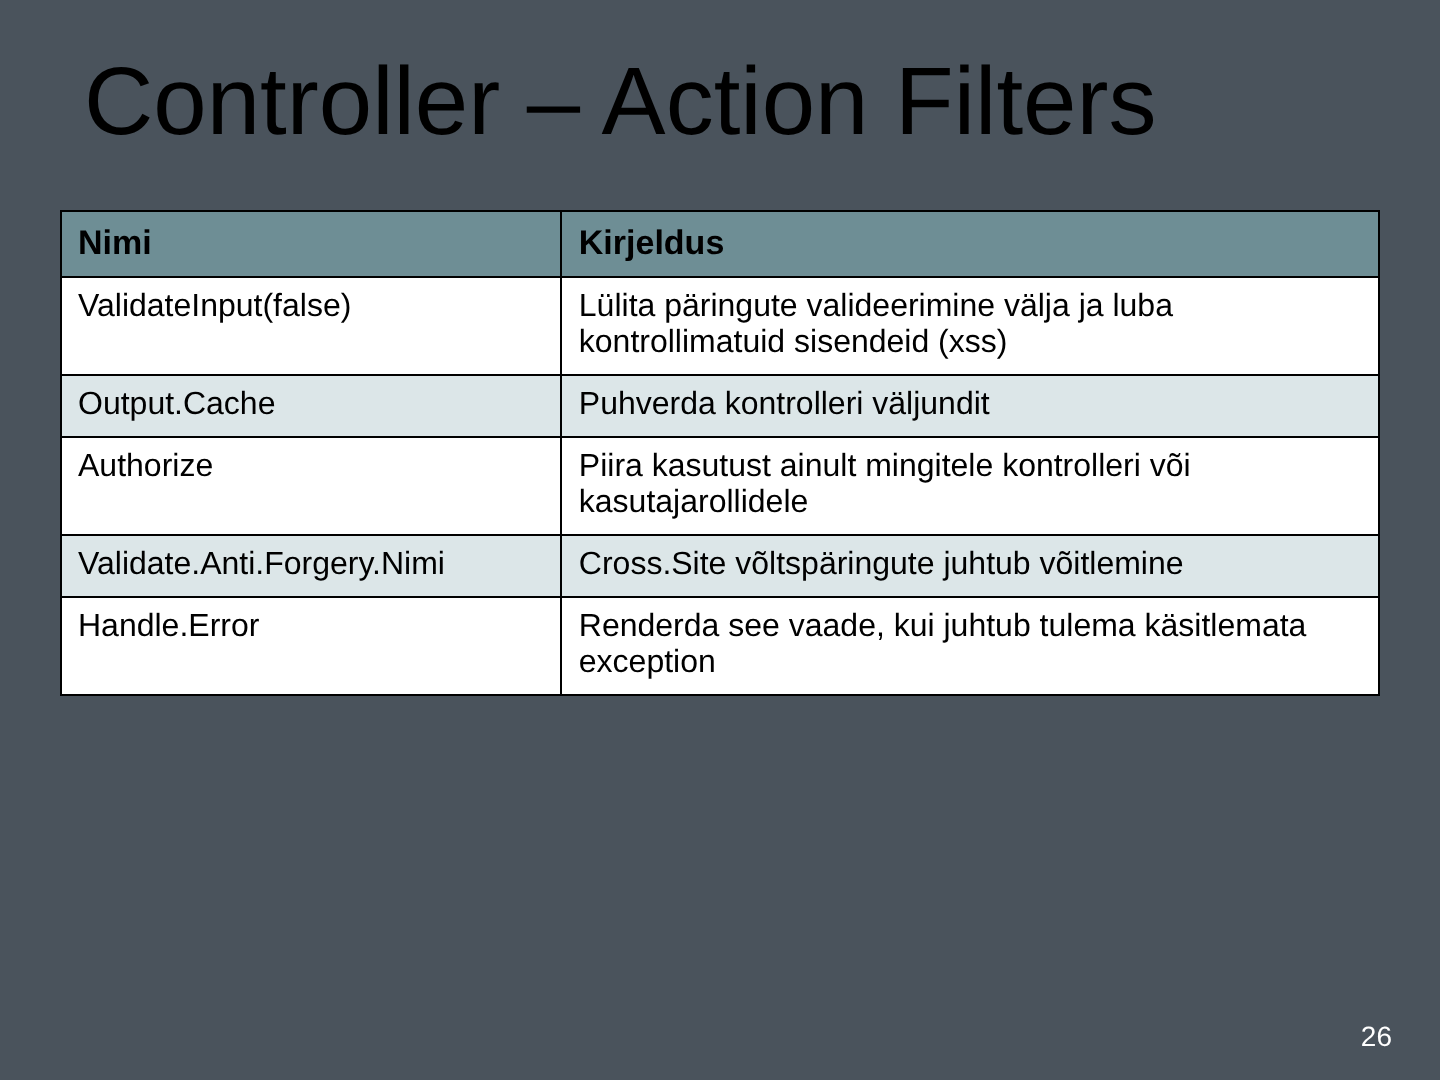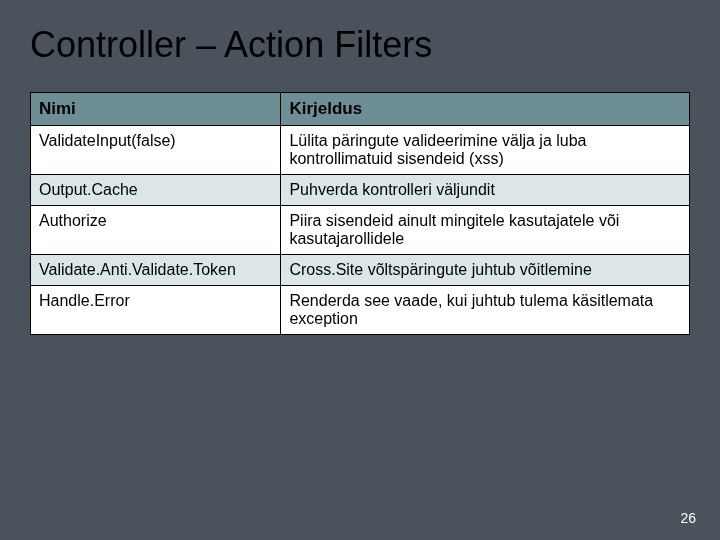--- a/index.html
+++ b/index.html
@@ -13,23 +13,23 @@
   }
   .slide {
     box-sizing: border-box;
     width: 720px;
     height: 540px;
     padding: 20px 30px 0 30px;
     position: relative;
     color: #000;
   }
   .title {
-    font-size: 36px;
+    font-size: 48px;
     color: #000;
-    margin: 0 0 26px 0;
+    margin: 0 0 26px 12px;
     padding-top: 4px;
     font-weight: 400;
   }
   table {
     border-collapse: collapse;
     width: 100%;
     font-size: 16px;
     background: #a21caf;
   }
   th, td {
@@ -78,24 +78,24 @@
       <tr>
         <td class="col1">ValidateInput(false)</td>
         <td>Lülita päringute valideerimine välja ja luba kontrollimatuid sisendeid (xss)</td>
       </tr>
       <tr>
         <td class="col1">Output.Cache</td>
         <td>Puhverda kontrolleri väljundit</td>
       </tr>
       <tr>
         <td class="col1">Authorize</td>
-        <td>Piira sisendeid ainult mingitele kasutajatele või kasutajarollidele</td>
+        <td>Piira kasutust ainult mingitele kontrolleri või kasutajarollidele</td>
       </tr>
       <tr>
-        <td class="col1">Validate.Anti.Validate.Token</td>
+        <td class="col1">Validate.Anti.Forgery.Nimi</td>
         <td>Cross.Site võltspäringute juhtub võitlemine</td>
       </tr>
       <tr>
         <td class="col1">Handle.Error</td>
         <td>Renderda see vaade, kui juhtub tulema käsitlemata exception</td>
       </tr>
     </tbody>
   </table>
 
   <div class="page-num">26</div>

